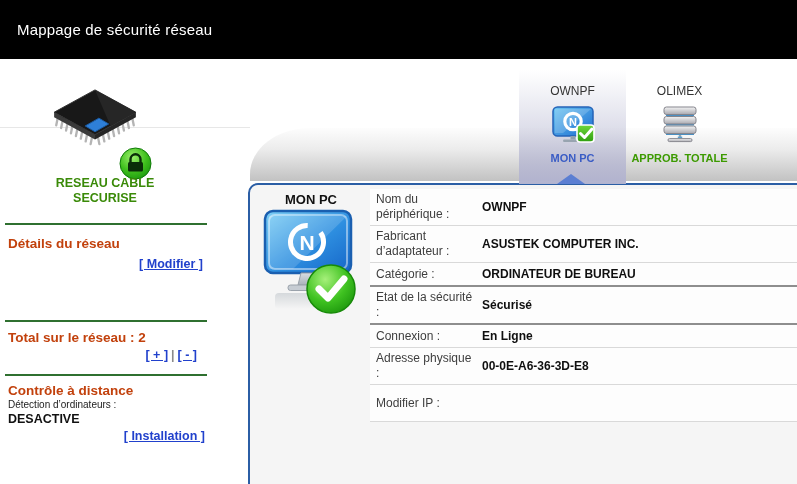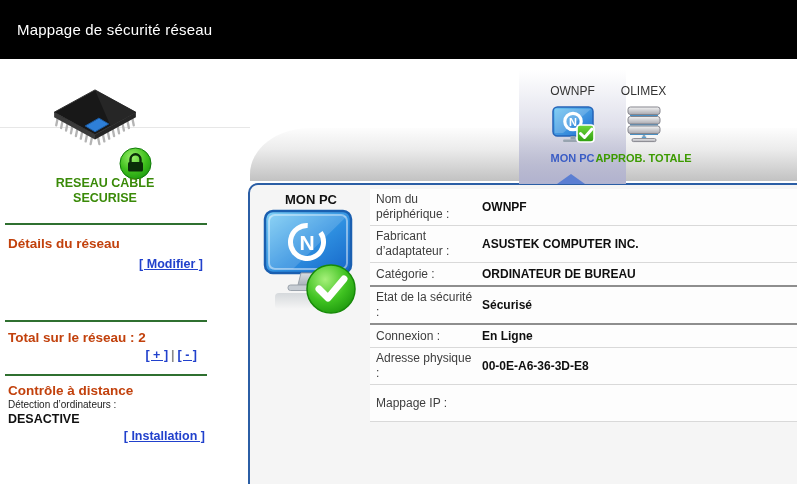--- a/index.html
+++ b/index.html
@@ -34,21 +34,21 @@
           display:flex;align-items:center;justify-content:center;}
   .dd-arrow{width:0;height:0;border-left:5px solid transparent;border-right:5px solid transparent;
             border-top:6px solid #dcdcdc;}
   
   .graybar{position:absolute;left:250px;top:128px;width:547px;height:53px;
            background:linear-gradient(#fdfdfd 0%,#ececec 40%,#c2c2c2 100%);
            border-top-left-radius:60px 46px;}
   .tab{position:absolute;top:70px;width:107px;height:114px;display:flex;flex-direction:column;
        align-items:center;cursor:pointer;z-index:2;}
   .tab-ownpf{left:519px;background:linear-gradient(180deg, rgba(255,255,255,0) 0%, rgba(190,191,214,.55) 55%, #b2b3cf 100%);}
-  .tab-olimex{left:590px;background:transparent;}
+  .tab-olimex{left:626px;background:transparent;}
   .tab .dev-name{margin-top:14px;font-size:12px;color:#333;}
   .tab .dev-icon{margin-top:7px;width:46px;height:42px;}
   .tab .dev-label{margin-top:5px;font-size:11px;font-weight:bold;}
   .tab-ownpf .dev-label{color:#3a5cc5;}
   .tab-olimex .dev-label{color:#3c9a00;}
   .pointer{position:absolute;left:557px;top:174px;width:0;height:0;z-index:4;
            border-left:14px solid transparent;border-right:14px solid transparent;
            border-bottom:10px solid #5b7ed2;}
   
   .panel{position:absolute;left:248px;top:183px;width:700px;height:420px;background:#f5f5f5;
@@ -254,18 +254,18 @@
       </div>
       <div class="row sm">
         <span class="lbl">Connexion :</span>
         <span class="val">En Ligne</span>
       </div>
       <div class="row">
         <span class="lbl">Adresse physique :</span>
         <span class="val">00-0E-A6-36-3D-E8</span>
       </div>
       <div class="row">
-        <span class="lbl">Mappage IP :</span>
+        <span class="lbl">Modifier IP :</span>
       </div>
     </div>
   </div>
 
 </div>
 
 </body></html>

